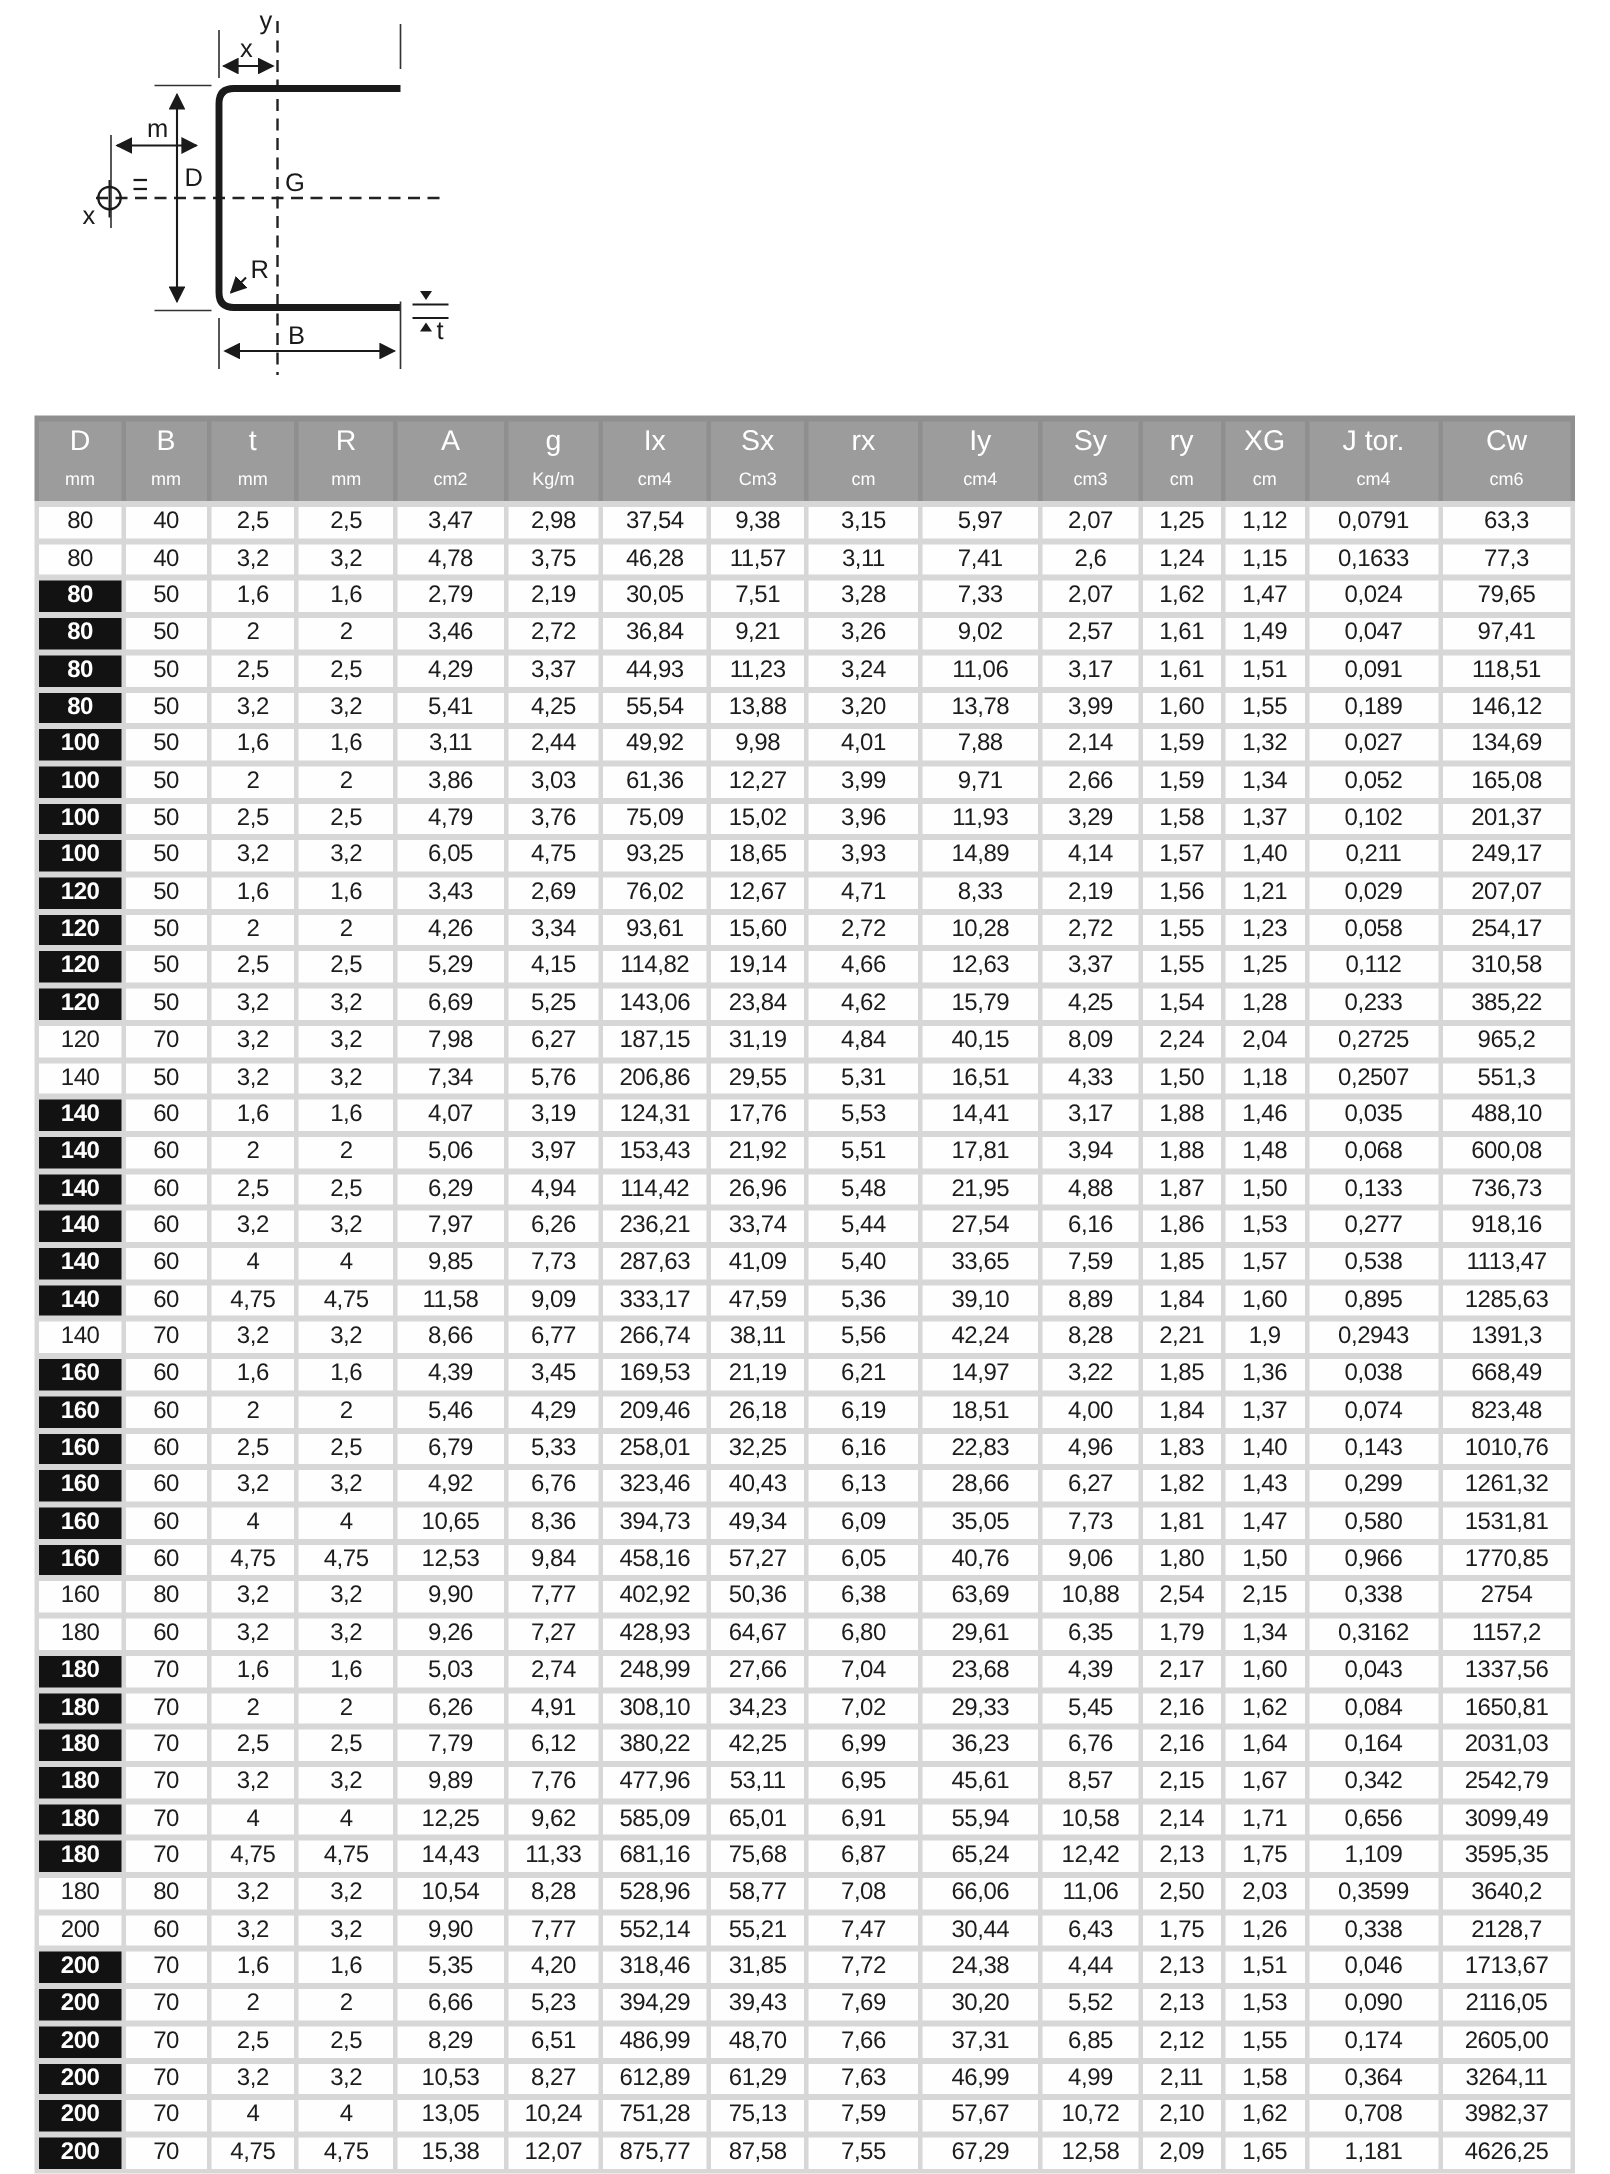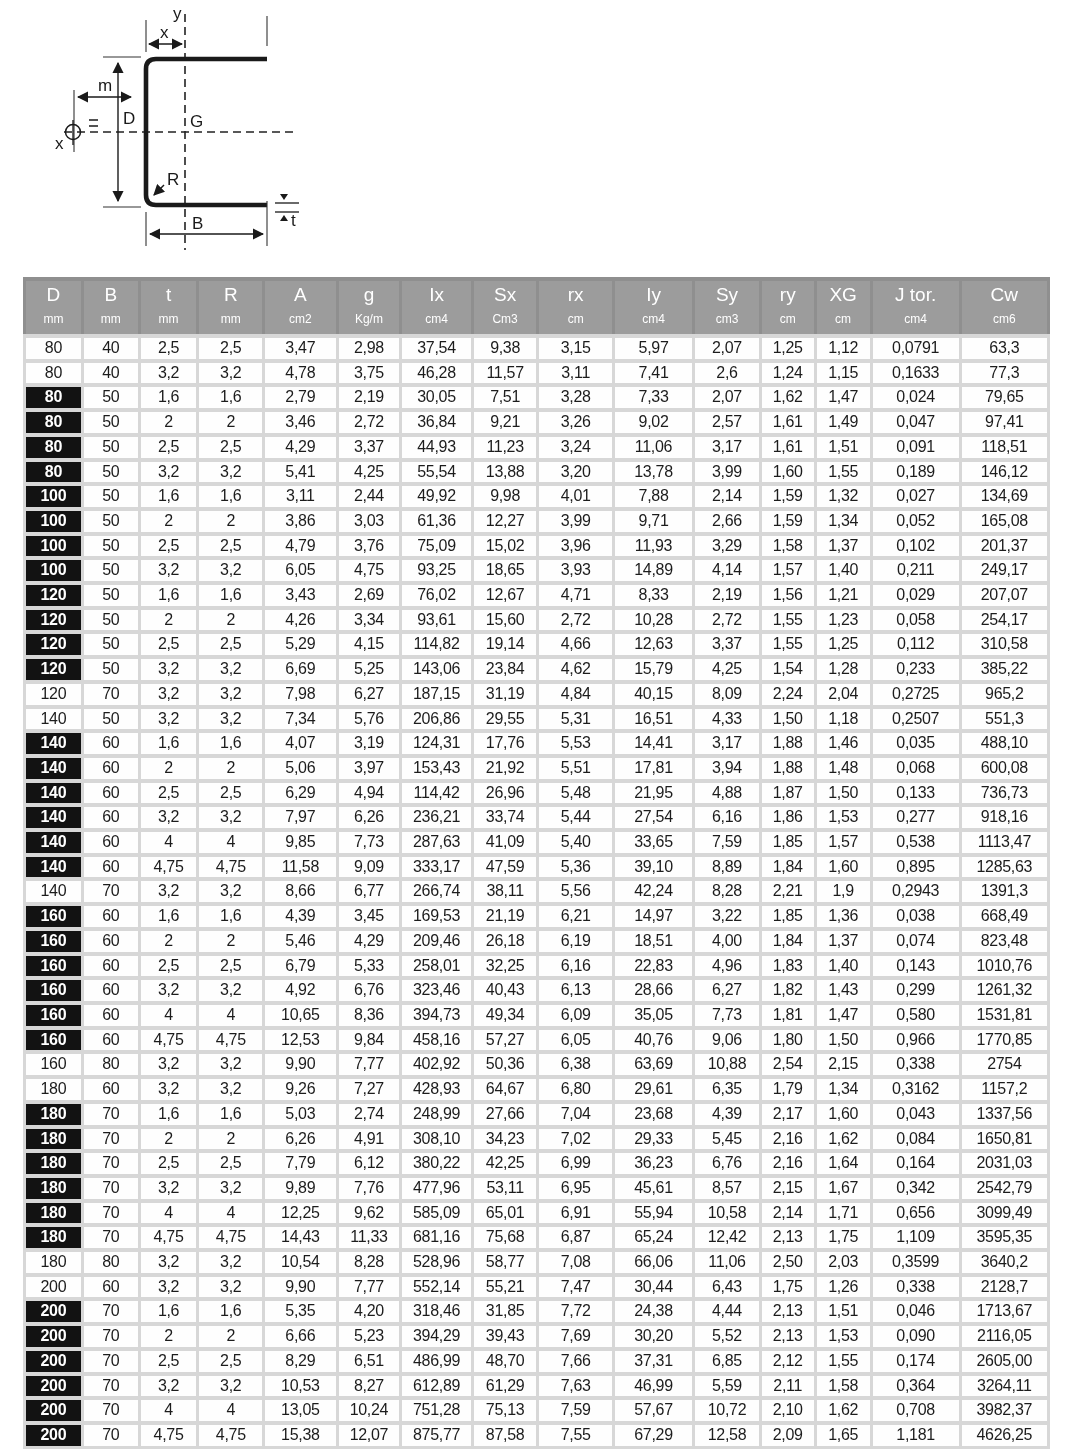--- a/index.html
+++ b/index.html
@@ -904,21 +904,21 @@
           <td class="hl">200</td>
           <td>70</td>
           <td>3,2</td>
           <td>3,2</td>
           <td>10,53</td>
           <td>8,27</td>
           <td>612,89</td>
           <td>61,29</td>
           <td>7,63</td>
           <td>46,99</td>
-          <td>5,59</td>
+          <td>4,99</td>
           <td>2,11</td>
           <td>1,58</td>
           <td>0,364</td>
           <td>3264,11</td>
         </tr>
         <tr>
           <td class="hl">200</td>
           <td>70</td>
           <td>4</td>
           <td>4</td>

